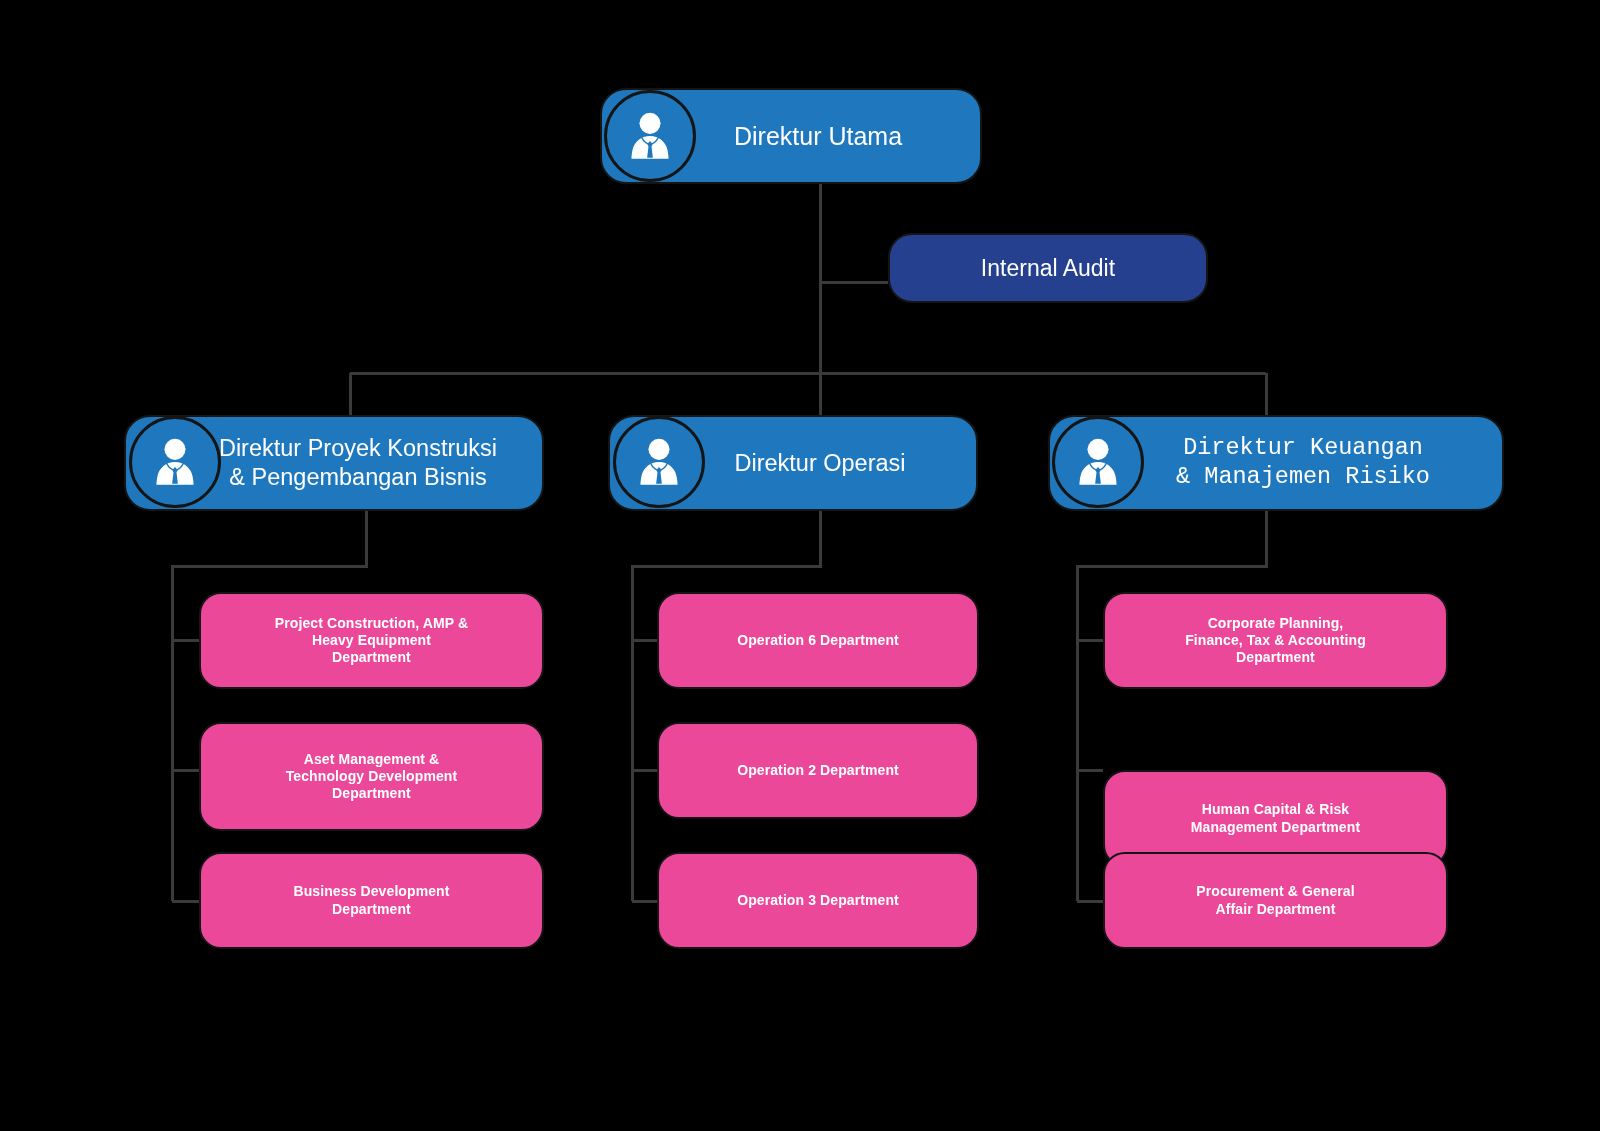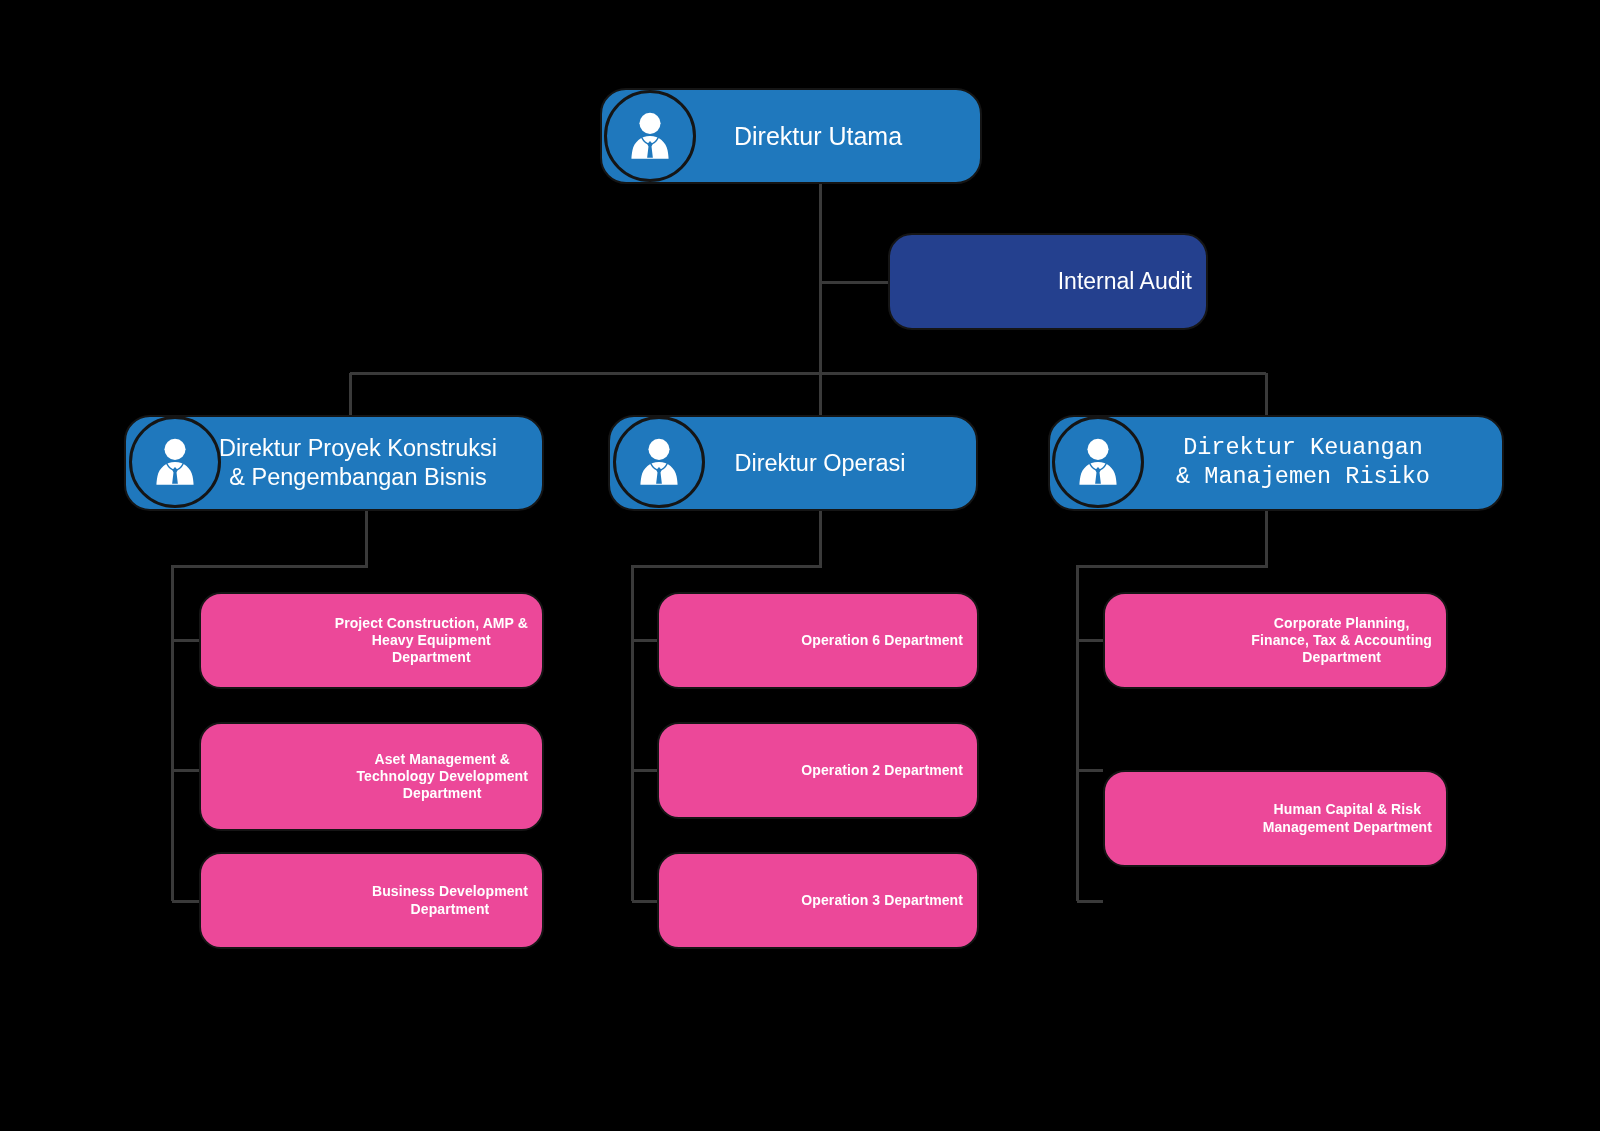--- a/index.html
+++ b/index.html
@@ -23,21 +23,21 @@
     left: 0; top: 0;
     width: 1600px; height: 1131px;
     z-index: 1;
   }
   
   .node {
     position: absolute;
     z-index: 3;
     display: flex;
     align-items: center;
-    justify-content: flex-end;
+    justify-content: center;
     border-radius: 22px;
     border: 2.5px solid #151515;
     color: #ffffff;
     text-align: center;
     line-height: 1.22;
     padding: 6px 14px;
   }
   .node.exec {
     background: #1f78bd;
     border-radius: 26px;
@@ -75,21 +75,21 @@
     display: flex;
     align-items: center;
     justify-content: center;
   }
   .avatar svg { width: 54px; height: 54px; display: block; }
 
   
   #node-direktur-utama   { left: 600px;  top: 88px;  width: 382px; height: 96px; }
   #avatar-direktur-utama { left: 604px;  top: 90px; }
 
-  #node-internal-audit   { left: 888px;  top: 233px; width: 320px; height: 97px; }
+  #node-internal-audit   { left: 888px;  top: 233px; width: 320px; height: 70px; }
 
   #node-dir-proyek       { left: 124px;  top: 415px; width: 420px; height: 96px; padding-left: 8px; }
   #avatar-dir-proyek     { left: 129px;  top: 416px; }
 
   #node-dir-operasi      { left: 608px;  top: 415px; width: 370px; height: 96px; padding-left: 14px; }
   #avatar-dir-operasi    { left: 613px;  top: 416px; }
 
   #node-dir-keuangan     { left: 1048px; top: 415px; width: 456px; height: 96px; font-family: Liberation Mono, monospace; }
   #avatar-dir-keuangan   { left: 1052px; top: 416px; }
 
@@ -221,14 +221,18 @@
 
   <div class="node dept" id="node-dept-r-0">
     <span class="node-label">Corporate Planning,
 Finance, Tax &amp; Accounting
 Department</span>
   </div>
   <div class="node dept" id="node-dept-r-1">
     <span class="node-label">Human Capital &amp; Risk
 Management Department</span>
   </div>
+  <div class="node dept" id="node-dept-r-2">
+    <span class="node-label">Procurement &amp; General
+Affair Department</span>
+  </div>
 
 </div>
 
 </body></html>

